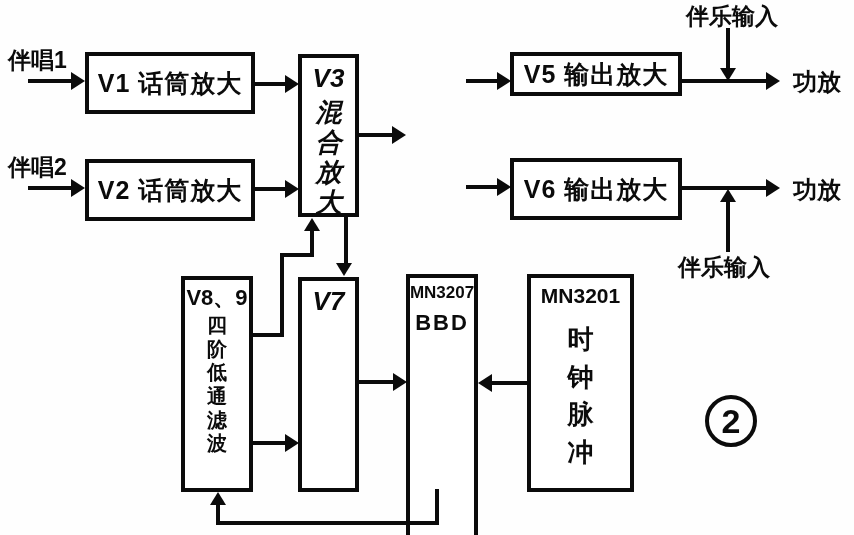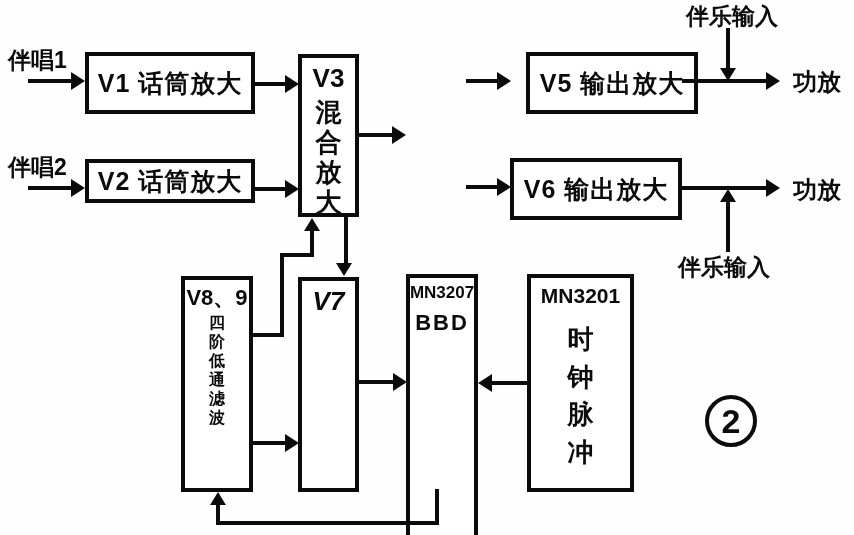--- a/index.html
+++ b/index.html
@@ -43,37 +43,37 @@
   <div class="lab" style="left:8px;top:45px;font-size:23px;">伴唱1</div>
   <div class="lab" style="left:8px;top:152px;font-size:23px;">伴唱2</div>
   <div class="lab" style="left:686px;top:1px;font-size:23px;">伴乐输入</div>
   <div class="lab" style="left:678px;top:252px;font-size:23px;">伴乐输入</div>
   <div class="lab" style="left:793px;top:66px;font-size:24px;">功放</div>
   <div class="lab" style="left:793px;top:174px;font-size:24px;">功放</div>
 
   <div class="box hbox" style="left:85px;top:52px;width:170px;height:62px;">
     <span>V1 话筒放大</span>
   </div>
-  <div class="box hbox" style="left:85px;top:159px;width:170px;height:44px;">
+  <div class="box hbox" style="left:85px;top:159px;width:170px;height:62px;">
     <span>V2 话筒放大</span>
   </div>
-  <div class="box vbox" style="left:298px;top:54px;width:61px;height:163px;">
+  <div class="box vbox" style="left:298px;top:54px;width:61px;height:163px;font-style:italic;">
     <div class="bhead" style="font-size:26px;">V3</div>
     <div class="vtext" style="font-size:26px;line-height:1.16;">混合放大</div>
   </div>
-  <div class="box hbox" style="left:526px;top:52px;width:172px;height:62px;">
+  <div class="box hbox" style="left:510px;top:52px;width:172px;height:44px;">
     <span>V5 输出放大</span>
   </div>
   <div class="box hbox" style="left:510px;top:158px;width:172px;height:62px;">
     <span>V6 输出放大</span>
   </div>
 
   <div class="box vbox" style="left:181px;top:276px;width:72px;height:216px;">
     <div class="bhead" style="font-size:22px;">V8、9</div>
-    <div class="vtext" style="font-size:16px;line-height:1.18;">四阶低通滤波</div>
+    <div class="vtext" style="font-size:20px;line-height:1.18;">四阶低通滤波</div>
   </div>
   <div class="box vbox" style="left:298px;top:277px;width:61px;height:215px;font-style:italic;">
     <div class="bhead" style="font-size:26px;">V7</div>
   </div>
   <div class="box vbox" style="left:406px;top:274px;width:72px;height:270px;">
     <div class="bhead" style="font-size:17px;">MN3207</div>
     <div class="bhead" style="font-size:22px;margin-top:8px;letter-spacing:2px;">BBD</div>
   </div>
   <div class="box vbox" style="left:527px;top:274px;width:107px;height:218px;">
     <div class="bhead" style="font-size:21px;">MN3201</div>

